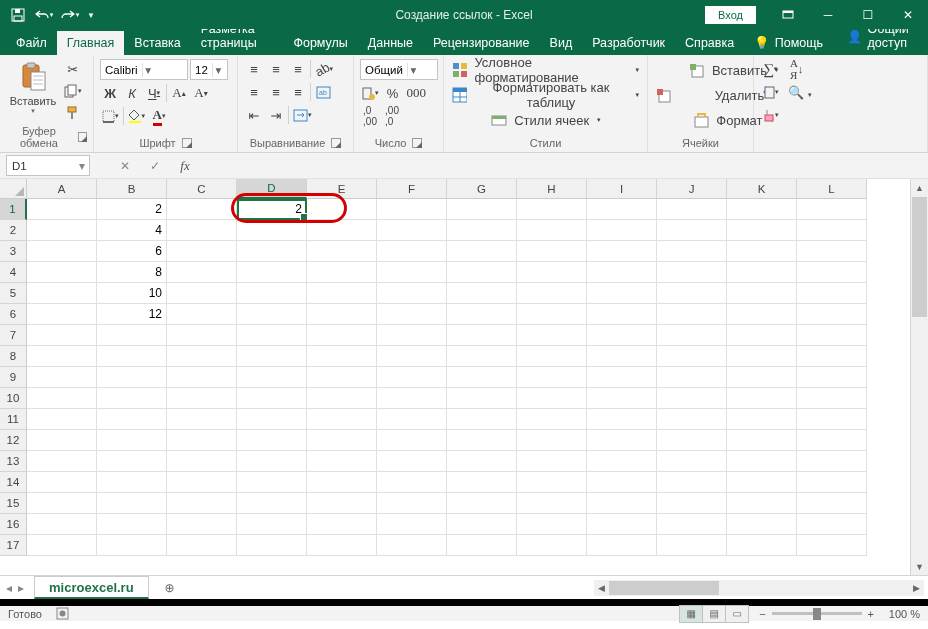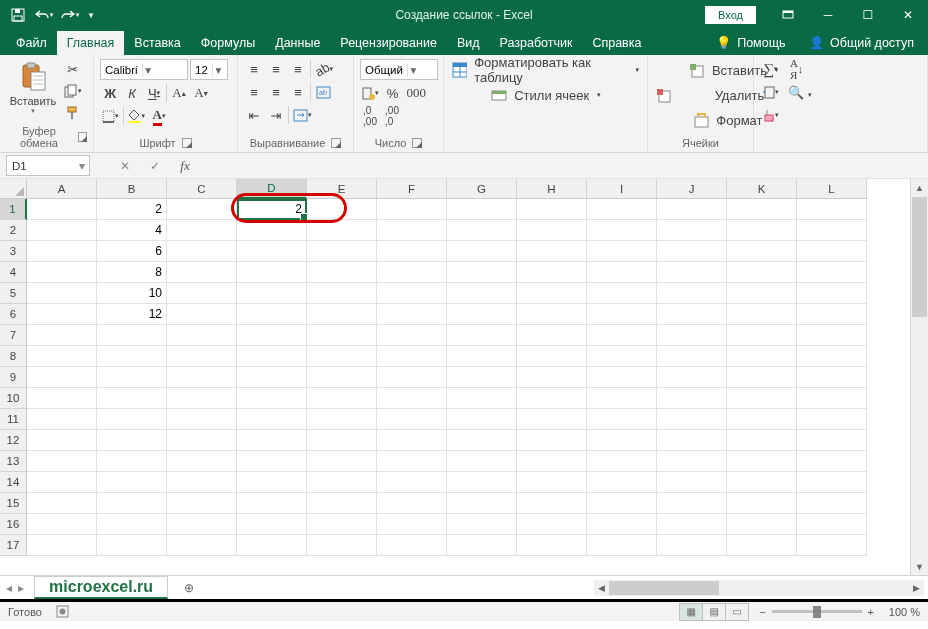--- a/index.html
+++ b/index.html
@@ -55,28 +55,28 @@
   .gridrow { display:flex; height:21px; }
   .cell { width:70px; height:21px; border-right:1px solid #e0e0e0; border-bottom:1px solid #e0e0e0; display:flex; align-items:center; justify-content:flex-end; padding-right:4px; font-size:12px; color:#000; }
   #sel-outline { position:absolute; width:70px; height:21px; border:2px solid #217346; left:210px; top:0; pointer-events:none; }
   #sel-outline::after{content:'';position:absolute;right:-3px;bottom:-3px;width:6px;height:6px;background:#217346;border:1px solid #fff;}
   #cell-redcircle { position:absolute; left:204px; top:-6px; width:116px; height:30px; border:3px solid #d40000; border-radius:15px; pointer-events:none;}
   .vscroll { width:18px; background:#f0f0f0; border-left:1px solid #d4d4d4; display:flex; flex-direction:column; }
   .vscroll .arr{height:17px;display:flex;align-items:center;justify-content:center;color:#666;font-size:9px;}
   .vscroll .thumb{height:120px;background:#cdcdcd;margin:1px;}
   .tabsbar { height:24px; background:#fff; border-top:1px solid #d4d4d4; display:flex; align-items:center; padding-left:6px; }
   .tabsbar .nav{display:flex;gap:6px;color:#888;padding-right:10px;}
-  .sheettab { height:23px; border:1px solid #ccc; border-bottom:2px solid #217346; background:#fff; padding:0 14px; display:flex; align-items:center; font-size:16px; color:#217346; font-weight:600;}
+  .sheettab { height:23px; border:1px solid #ccc; border-bottom:2px solid #217346; background:#fff; padding:0 14px; display:flex; align-items:center; font-size:13px; color:#217346; font-weight:600;}
   .newsheet { width:22px; height:22px; margin-left:10px; display:flex;align-items:center;justify-content:center; color:#666; border-radius:50%;}
   .hscroll-wrap { flex:1; display:flex; justify-content:flex-end; align-items:center; position:relative; padding-right:4px;}
   .hscroll { width:330px; height:16px; background:#f0f0f0; display:flex; align-items:center;}
   .hscroll .arr{width:15px;text-align:center;color:#666;font-size:9px;}
   .hscroll .track{flex:1;position:relative;height:16px;}
   .hscroll .thumb{position:absolute;left:0;width:110px;height:14px;top:1px;background:#cdcdcd;}
-  .statusbar { height:22px; background:#f3f3f3; border-top:3px solid #000000; display:flex; align-items:center; padding:0 8px; font-size:11px; color:#555;}
+  .statusbar { height:22px; background:#f3f3f3; border-top:7px solid #000000; display:flex; align-items:center; padding:0 8px; font-size:11px; color:#555;}
   .statusbar .spacer{flex:1;}
   .viewbtns { display:flex; gap:0; margin-right:10px;}
   .viewbtn { width:24px; height:18px; border:1px solid #c0c0c0; background:#f0f0f0; display:flex;align-items:center;justify-content:center; margin-left:-1px; font-size:10px; color:#666;}
   .viewbtn.active{background:#d6e6df;}
   .zoom { display:flex; align-items:center; gap:6px;}
   .zoom .slider{width:90px;height:3px;background:#c0c0c0;position:relative;}
   .zoom .slider .tick{position:absolute;left:50%;top:-3px;width:1px;height:9px;background:#888;}
   .zoom .slider .knob{position:absolute;left:50%;transform:translateX(-50%);top:-4px;width:8px;height:12px;background:#888;}
   svg{display:block;}
   .gridwrap { display:flex; flex-direction:column; flex:1; overflow:hidden; }
@@ -122,20 +122,21 @@
     <div class="win-btn">─</div>
     <div class="win-btn">☐</div>
     <div class="win-btn">✕</div>
   </div>
 </div>
 
 <div class="tabs">
   <div class="tab file">Файл</div>
   <div class="tab active">Главная</div>
   <div class="tab">Вставка</div>
+  <div class="tab">Разметка страницы</div>
   <div class="tab">Формулы</div>
   <div class="tab">Данные</div>
   <div class="tab">Рецензирование</div>
   <div class="tab">Вид</div>
   <div class="tab">Разработчик</div>
   <div class="tab">Справка</div>
   <div class="tab-spacer"></div>
   <div class="tab icon-tab">
       <span>💡</span>
       <span>Помощь</span>
@@ -313,30 +314,39 @@
     <div class="group-label">
         <span>Число</span>
         <span class="dlaunch"></span>
       </div>
   </div>
 
   <div class="group" style="width:204px;">
     <div class="group-body">
         <div class="col" style="gap:3px;padding-top:2px;">
       <div class="row smbtn" style="height:22px;"><svg width="16" height="16">
+              <rect x="1" y="1" width="6" height="6" fill="#4f90c8"></rect>
+              <rect x="9" y="1" width="6" height="6" fill="#e8b844"></rect>
+              <rect x="1" y="9" width="6" height="6" fill="#7fb069"></rect>
+              <rect x="9" y="9" width="6" height="6" fill="#d46060"></rect>
+            </svg>&nbsp;<span>Условное форматирование</span>&nbsp;<span style="font-size:7px;">▾</span></div>
+      <div class="row smbtn" style="height:22px;text-align:center;"><svg width="16" height="16">
               <rect x="1" y="1" width="14" height="14" fill="#fff" stroke="#3b87c8"></rect>
               <rect x="1" y="1" width="14" height="4" fill="#3b87c8"></rect>
               <line x1="8" y1="1" x2="8" y2="15" stroke="#3b87c8"></line>
               <line x1="1" y1="10" x2="15" y2="10" stroke="#3b87c8"></line>
             </svg>&nbsp;<span>Форматировать как таблицу</span>&nbsp;<span style="font-size:7px;">▾</span></div>
       <div class="row smbtn" style="height:22px;"><svg width="16" height="16">
               <rect x="1" y="4" width="14" height="9" fill="#fff" stroke="#888"></rect>
               <rect x="1" y="4" width="14" height="3" fill="#7fb069"></rect>
             </svg>&nbsp;<span>Стили ячеек</span>&nbsp;<span style="font-size:7px;">▾</span></div>
     </div>
+      </div>
+    <div class="group-label">
+        <span>Стили</span>
       </div>
   </div>
 
   <div class="group" style="width:106px;">
     <div class="group-body">
         <div class="col" style="gap:3px;padding-top:2px;">
       <div class="row smbtn" style="height:22px;"><svg width="15" height="15">
               <rect x="3" y="3" width="11" height="11" fill="#fff" stroke="#888"></rect>
               <rect x="1" y="1" width="6" height="6" fill="#7fb069"></rect>
             </svg>&nbsp;<span>Вставить</span>&nbsp;<span style="font-size:7px;">▾</span></div>

